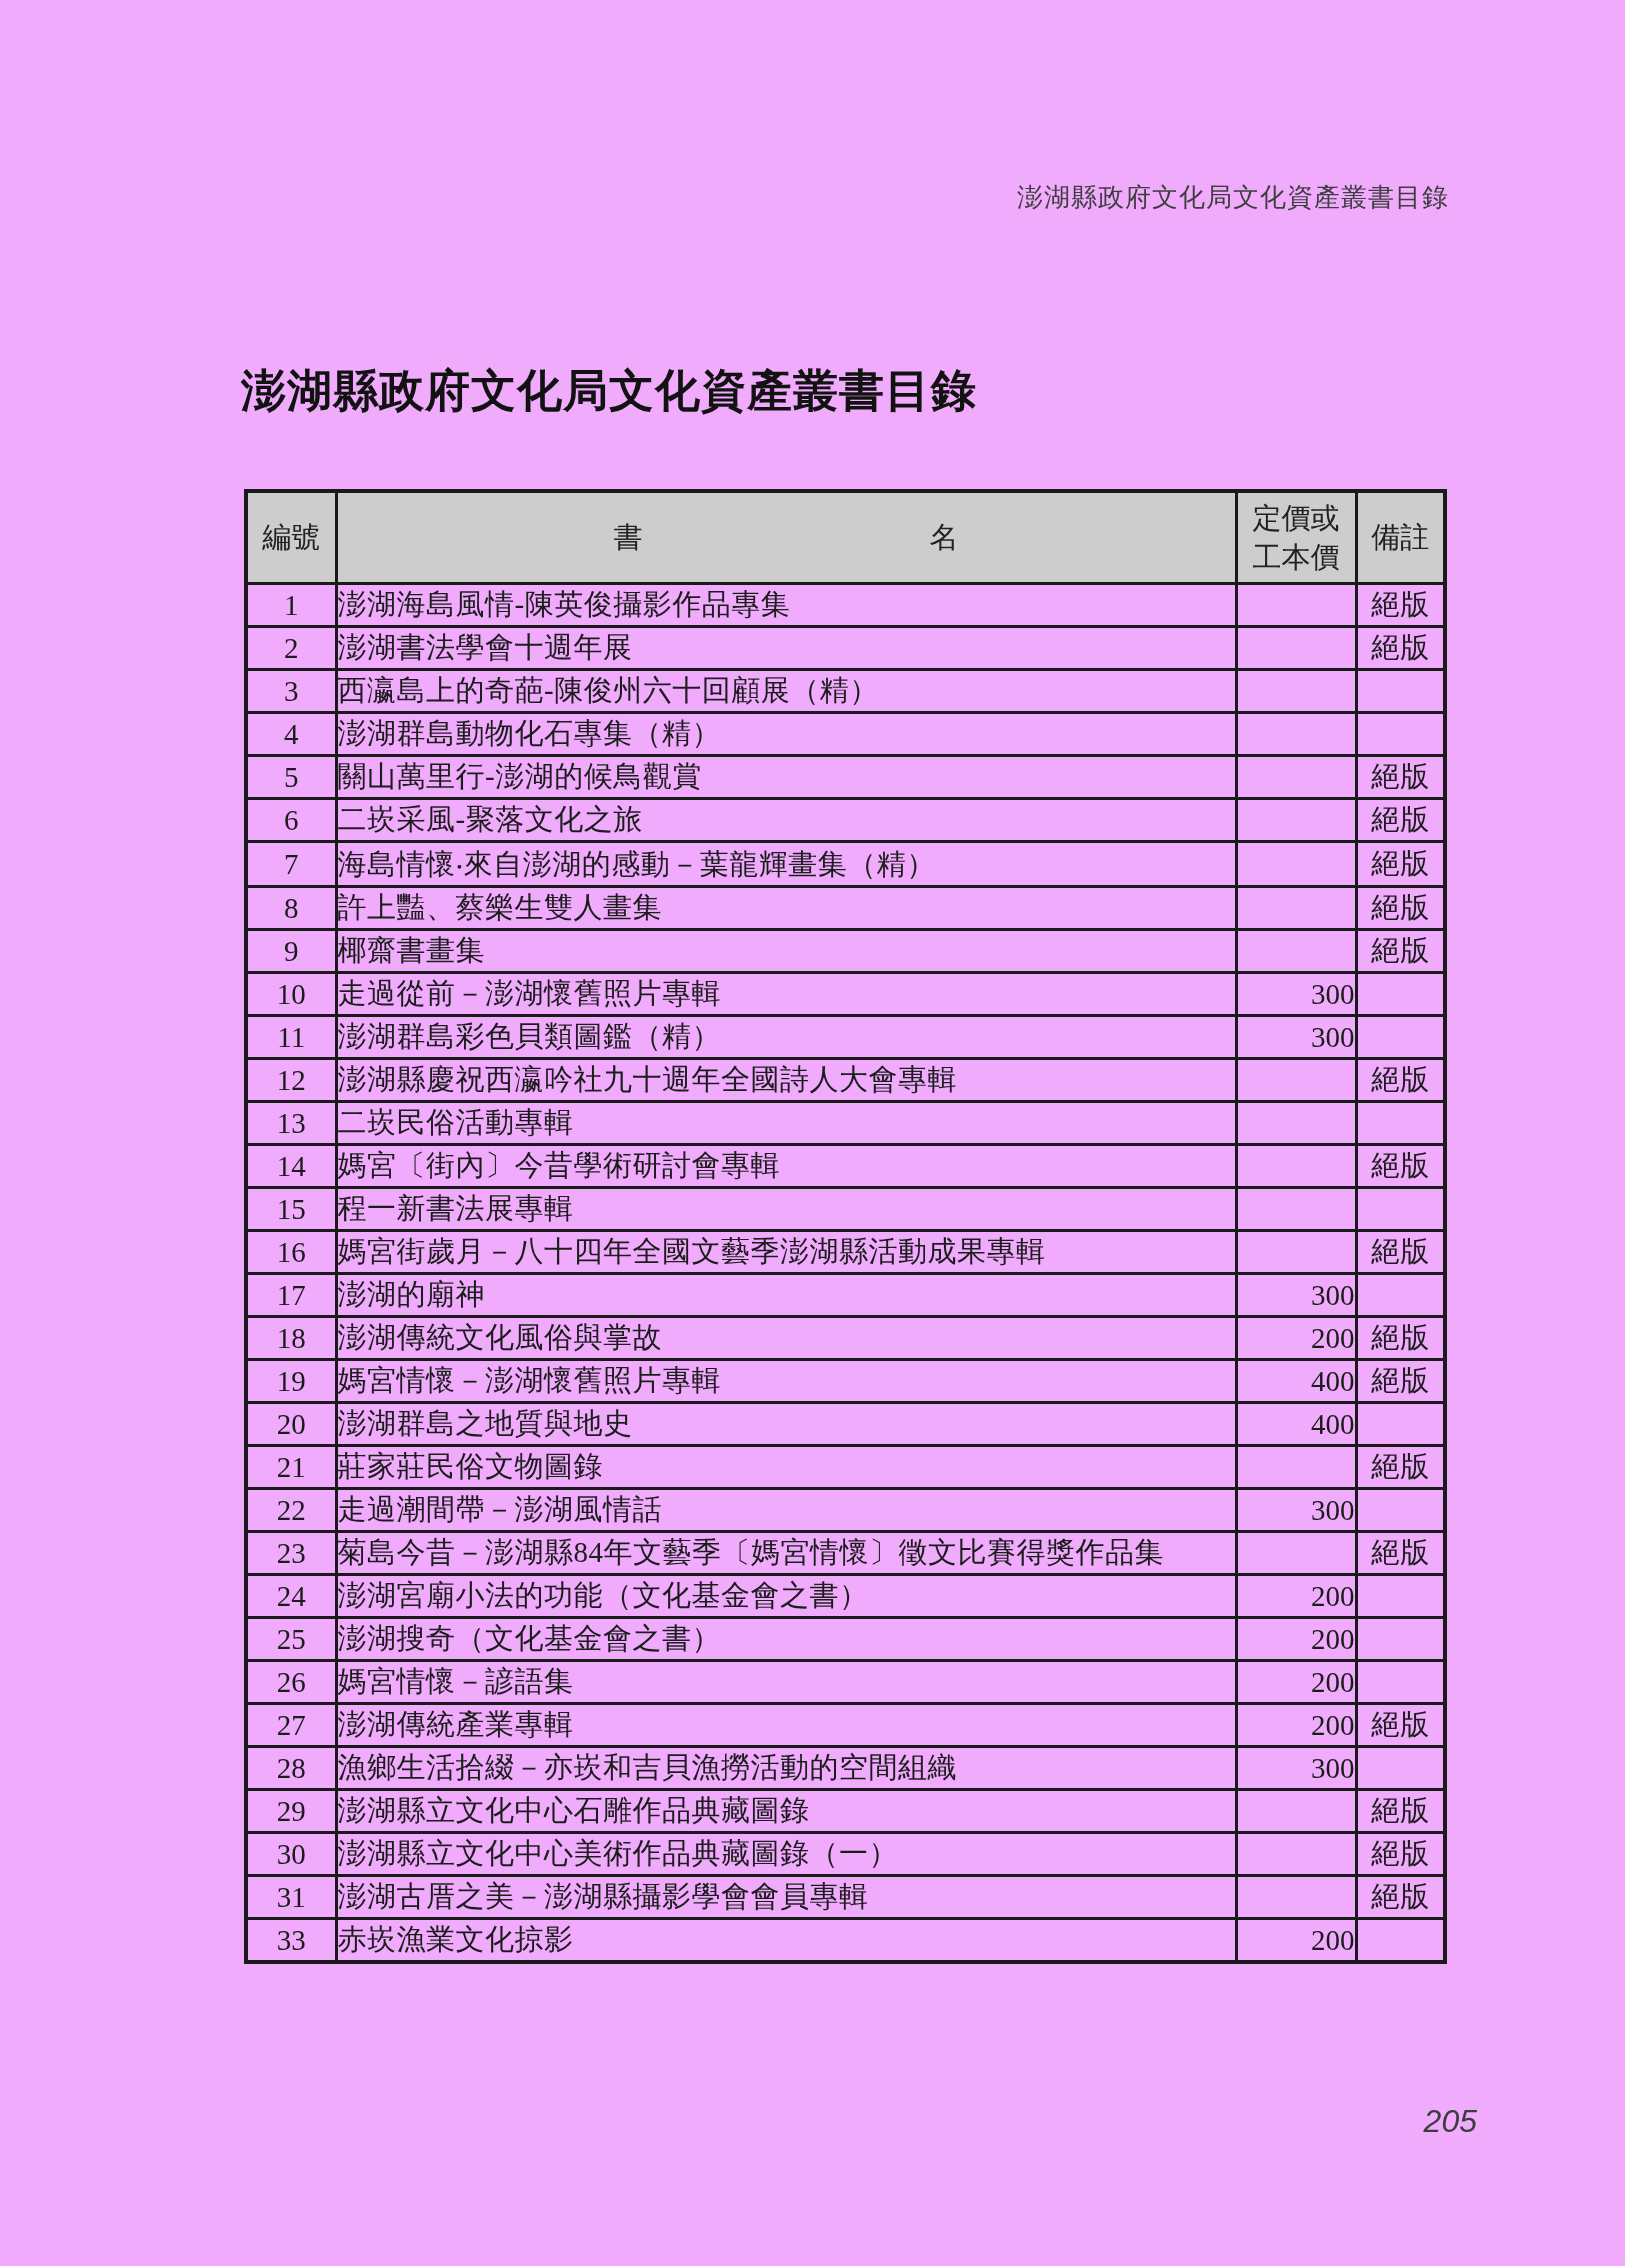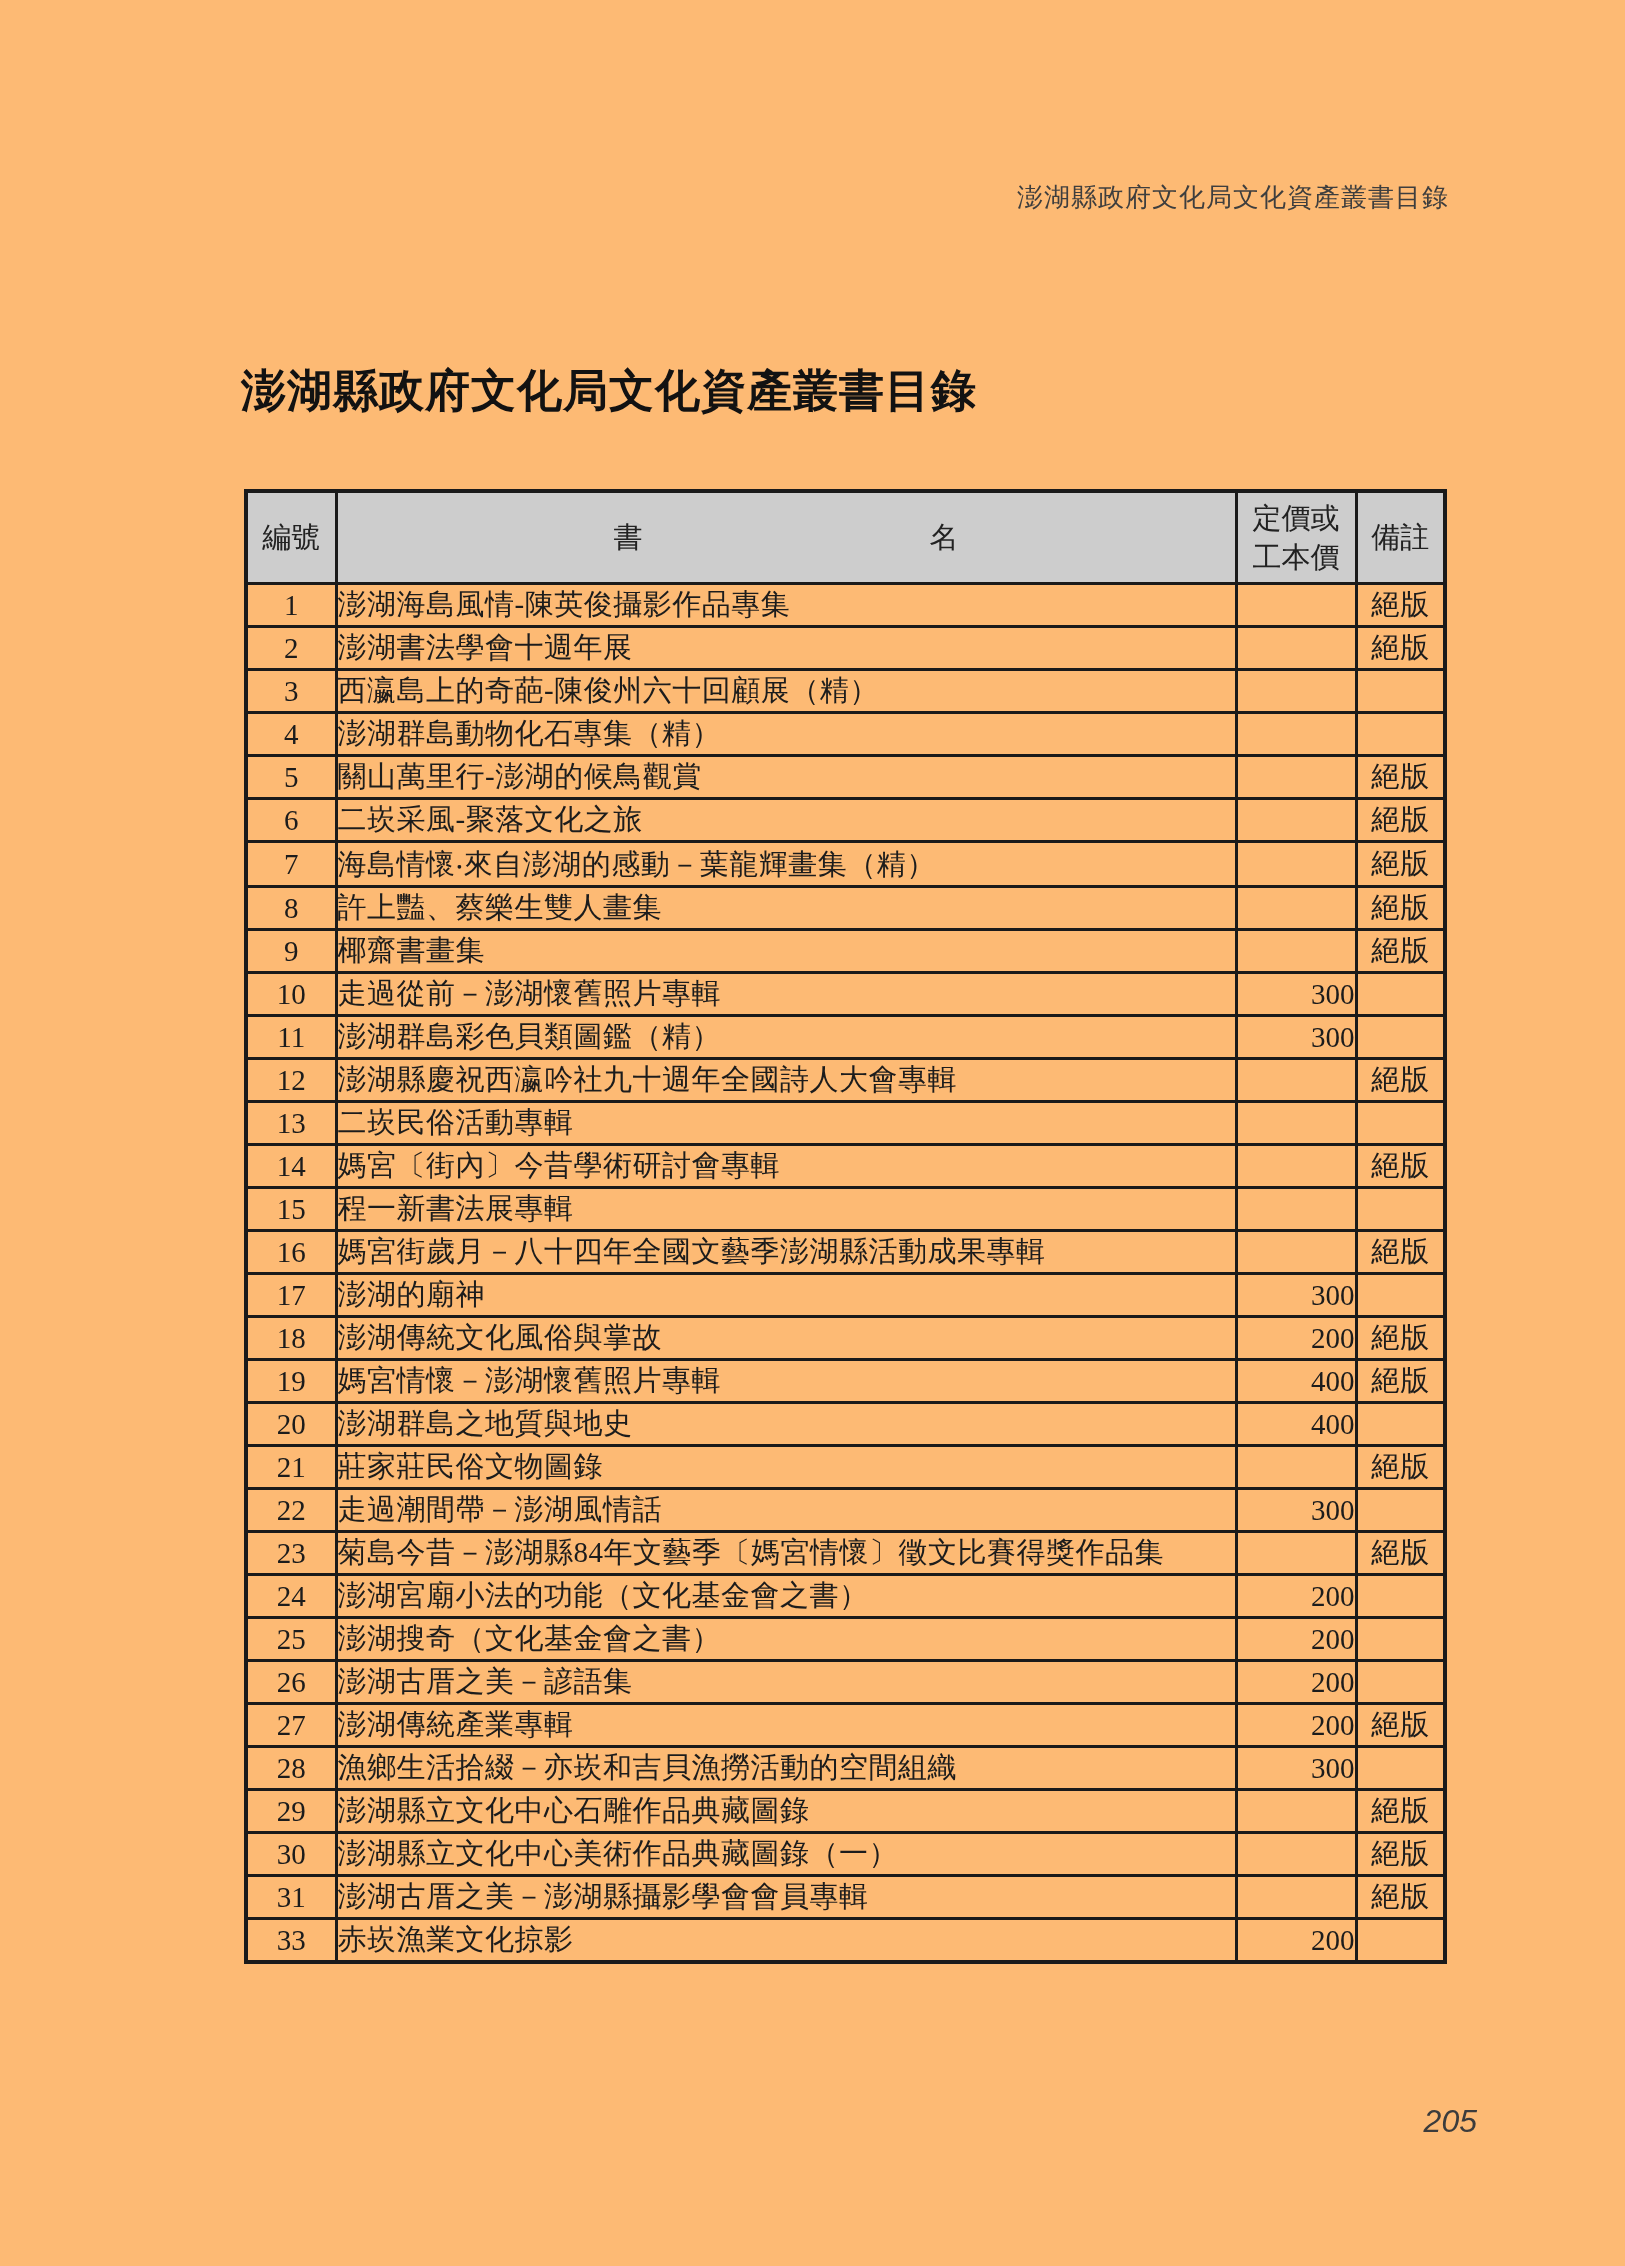--- a/index.html
+++ b/index.html
@@ -1,21 +1,21 @@
 <!DOCTYPE html>
 <html><head>
 <meta charset="utf-8">
 <style>
   html,body{margin:0;padding:0;}
   body{
     width:1625px;height:2266px;background:#ffffff;
     font-family:"Liberation Serif","DejaVu Serif",serif;
     color:#1c1c1c;
   }
-  .page{position:relative;width:1625px;height:2266px;background:#fdba74;overflow:hidden;}
+  .page{position:relative;width:1625px;height:2266px;background:#f0abfc;overflow:hidden;}
 
   .running-head{
     position:absolute;top:180px;right:176px;
     font-size:26px;letter-spacing:1px;color:#3e3e3e;
     font-family:"Liberation Serif","DejaVu Serif",serif;
     white-space:nowrap;
   }
 
   .doc-title{
     position:absolute;top:361px;left:241px;margin:0;
@@ -250,21 +250,21 @@
           <td class="cell-note"></td>
         </tr>
         <tr>
           <td class="cell-no">25</td>
           <td class="cell-name">澎湖搜奇（文化基金會之書）</td>
           <td class="cell-price">200</td>
           <td class="cell-note"></td>
         </tr>
         <tr>
           <td class="cell-no">26</td>
-          <td class="cell-name">澎湖古厝之美－諺語集</td>
+          <td class="cell-name">媽宮情懷－諺語集</td>
           <td class="cell-price">200</td>
           <td class="cell-note"></td>
         </tr>
         <tr>
           <td class="cell-no">27</td>
           <td class="cell-name">澎湖傳統產業專輯</td>
           <td class="cell-price">200</td>
           <td class="cell-note">絕版</td>
         </tr>
         <tr>

